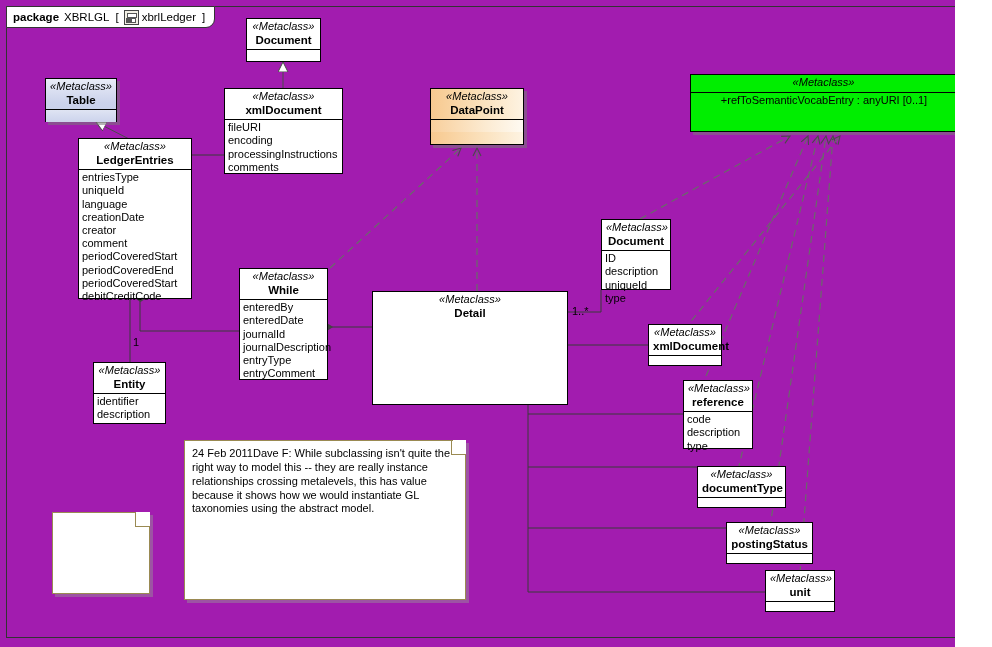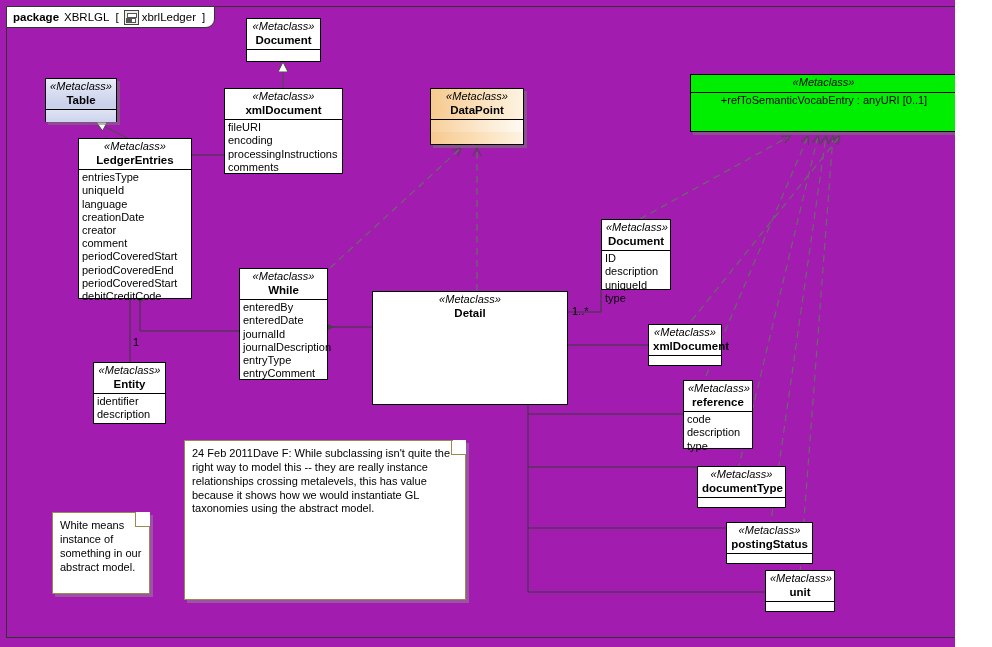--- a/index.html
+++ b/index.html
@@ -364,16 +364,15 @@
   <div class="mult" style="left:133px;top:336px;">1</div>
   <div class="mult" style="left:572px;top:305px;">1..*</div>
 
   <div class="note shadow" style="left:184px;top:440px;width:282px;height:160px;">
     <span class="fold"></span>
     <div>24 Feb 2011Dave F: While subclassing isn't quite the right way to model this -- they are really instance relationships crossing metalevels, this has value because it shows how we would instantiate GL taxonomies using the abstract model.</div>
   </div>
 
   <div class="note shadow" style="left:52px;top:512px;width:98px;height:82px;">
     <span class="fold"></span>
-    <div>White means instance of something in our abstract model.</div>
   </div>
 
 </div>
 
 </body></html>

